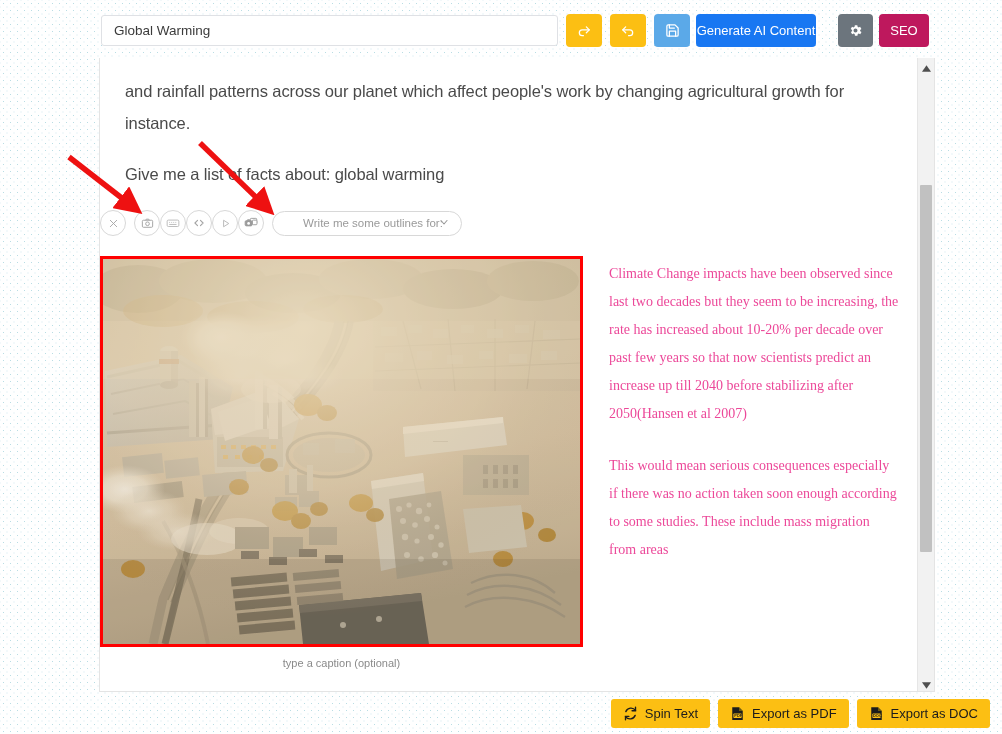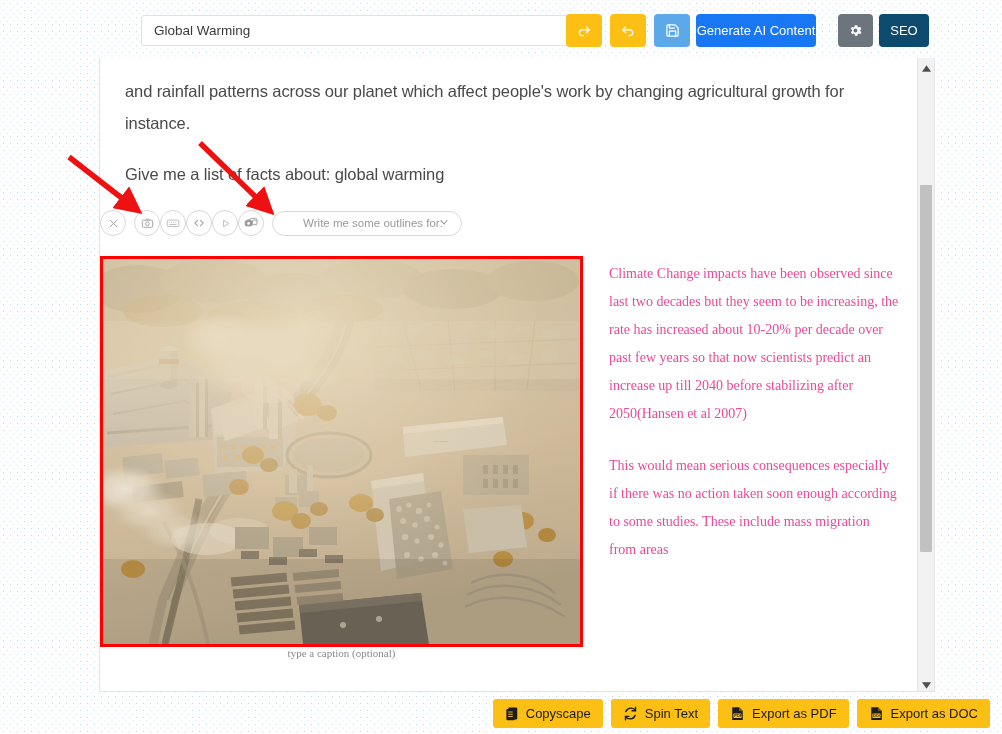--- a/index.html
+++ b/index.html
@@ -30,21 +30,20 @@
     left: 101px; top: 15px;
     width: 457px; height: 31px;
     border: 1px solid #dfe1e5;
     border-radius: 3px;
     background: #ffffff;
     font-family: "Liberation Sans", sans-serif;
     font-size: 13.5px;
     color: #3b3b3b;
     padding: 0 12px;
     outline: none;
-    margin-left: 40px;
   }
   .tb-btn {
     position: absolute;
     top: 14px;
     height: 33px;
     border: none;
     border-radius: 4px;
     color: #ffffff;
     font-family: "Liberation Sans", sans-serif;
     font-size: 13px;
@@ -53,21 +52,21 @@
     display: flex;
     align-items: center;
     justify-content: center;
     padding: 0;
   }
   #btn-redo   { left: 566px; width: 36px; background: #fcbf13; }
   #btn-undo   { left: 610px; width: 36px; background: #fcbf13; }
   #btn-save   { left: 654px; width: 36px; background: #5ba9e8; }
   #btn-gen    { left: 696px; width: 120px; background: #1877f2; font-weight: normal; }
   #btn-gear   { left: 838px; width: 35px; background: #6c757d; }
-  #btn-seo    { left: 879px; width: 50px; background: #0c4a6e; font-weight: normal; }
+  #btn-seo    { left: 879px; width: 50px; background: #be185d; font-weight: normal; }
   .tb-btn svg { display: block; }
 
   
   #editor-panel {
     position: absolute;
     left: 99px; top: 58px;
     width: 836px; height: 634px;
     background: #ffffff;
     border: 1px solid #e4e4e4;
     border-top: none;
@@ -147,23 +146,24 @@
     border: 3px solid #ff0000;
     position: relative;
     overflow: hidden;
     background: #c9b79c;
     cursor: pointer;
   }
   #caption {
     display: block;
     width: 483px;
     text-align: center;
-    font-family: Liberation Serif, serif;
+    font-family: Liberation Sans, sans-serif;
     font-size: 11px;
     color: #8a8a8a;
+    margin-top: 10px;
     cursor: text;
   }
   #text-col {
     flex: 1 1 auto;
     padding-left: 22px;
     padding-top: 4px;
   }
   .art-para {
     font-family: Liberation Serif, serif;
     font-size: 14px;
@@ -680,34 +680,20 @@
         <svg width="9" height="7" viewBox="0 0 10 7">
             <polygon points="0,0 10,0 5,7" fill="#4f4f4f"></polygon>
           </svg>
       </span>
     </div>
   </div>
 </div>
 
 <div id="bottom-bar">
 
-  <button class="bb-btn">
-    <span>
-      <svg width="14" height="15" viewBox="0 0 18 20">
-        <rect x="4" y="2" width="12" height="16" rx="1.5" fill="#1c1c1c"></rect>
-        <rect x="1.5" y="4" width="11" height="15" rx="1.5" fill="#1c1c1c"></rect>
-        <g stroke="#fcbf13" stroke-width="1.2">
-          <line x1="4" y1="8" x2="10" y2="8"></line>
-          <line x1="4" y1="11" x2="10" y2="11"></line>
-          <line x1="4" y1="14" x2="10" y2="14"></line>
-        </g>
-      </svg>
-    </span>
-    <span>Copyscape</span>
-  </button>
 
   <button class="bb-btn">
     <span>
       <svg width="15" height="15" viewBox="0 0 24 24" fill="none" stroke="#1c1c1c" stroke-width="2.2" stroke-linecap="round">
         <path d="M20 7a9 9 0 0 0-15.5 2"></path>
         <polyline points="20 2 20 7.5 14.5 7.5"></polyline>
         <path d="M4 17a9 9 0 0 0 15.5-2"></path>
         <polyline points="4 22 4 16.5 9.5 16.5"></polyline>
       </svg>
     </span>

